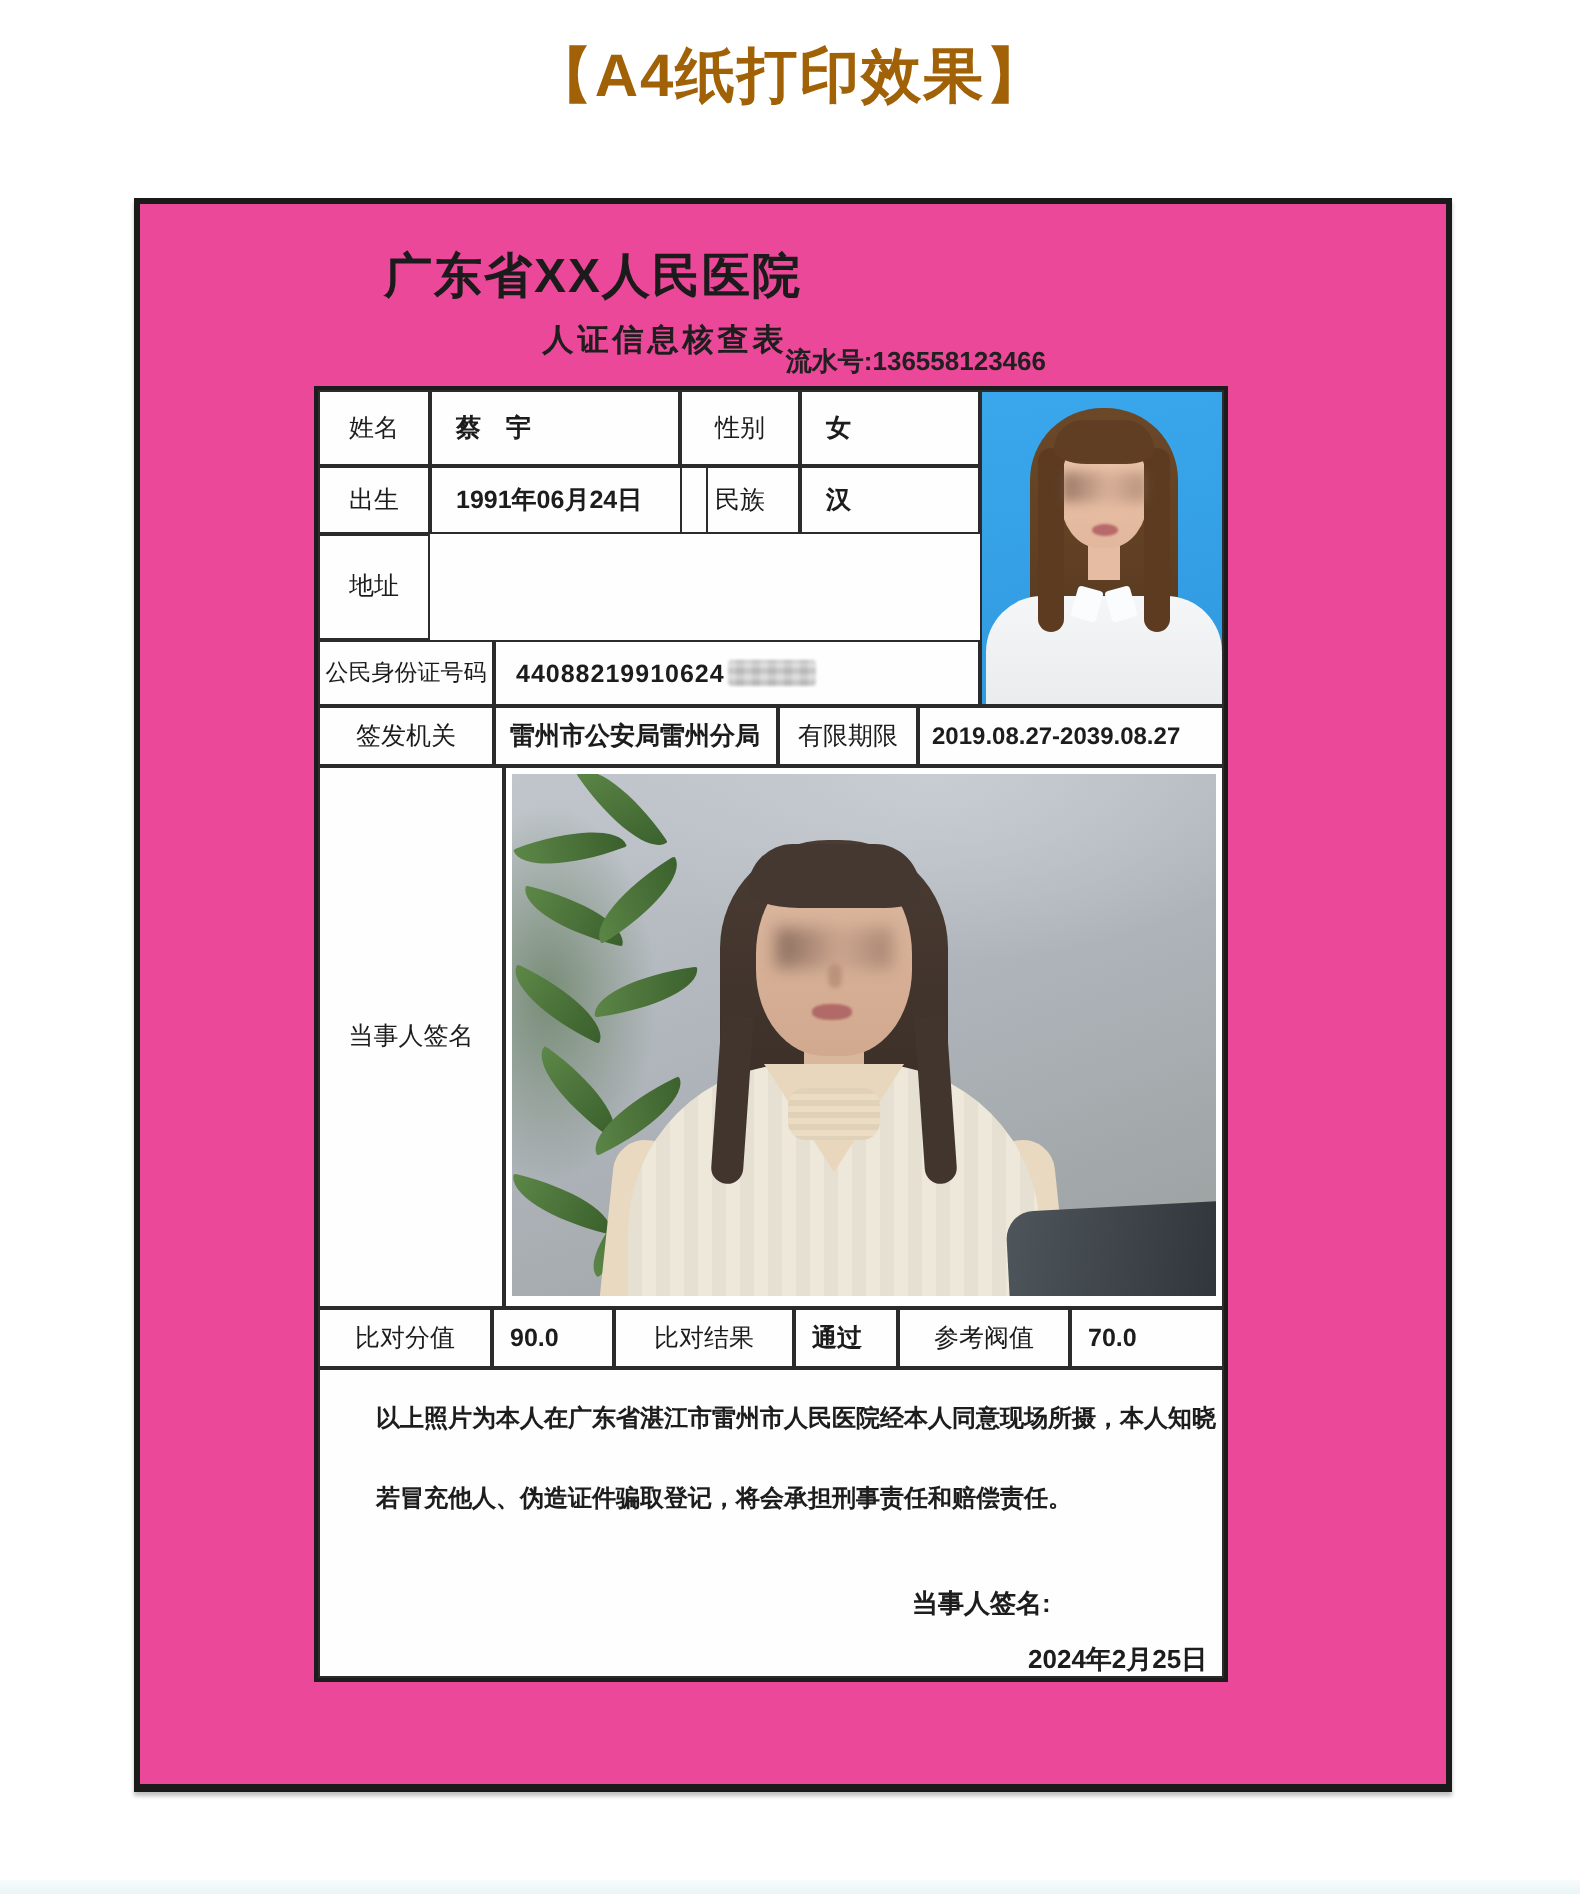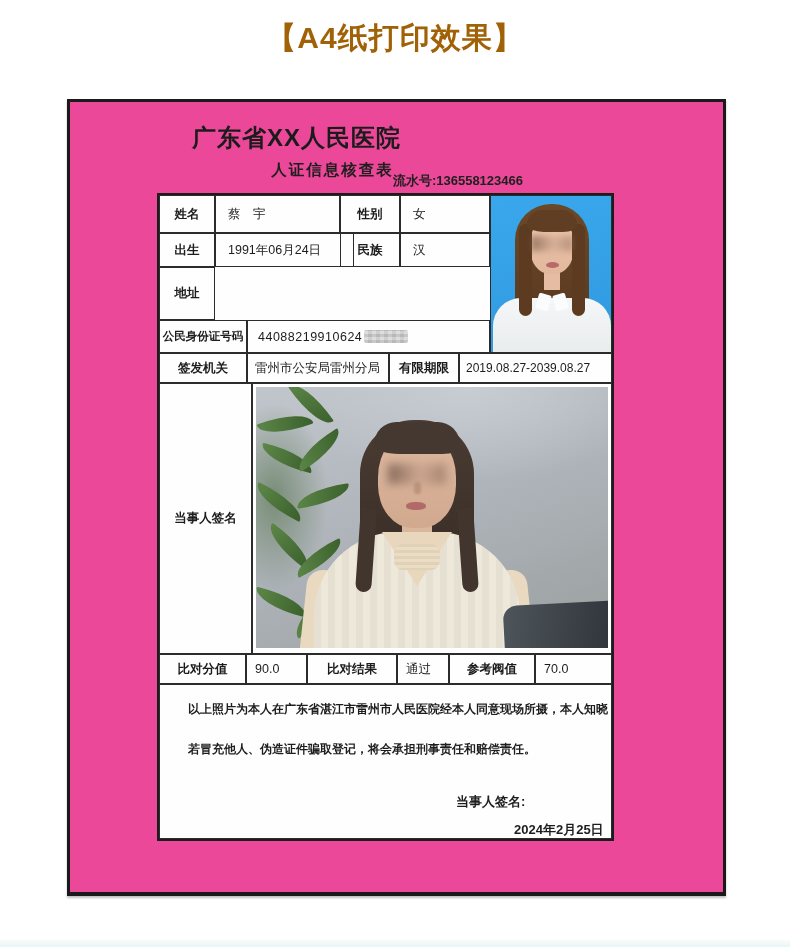--- a/index.html
+++ b/index.html
@@ -23,22 +23,22 @@
     font-size:24px;font-weight:700;color:#1b1b1b;letter-spacing:1px;}
   .form-title{position:absolute;left:0;top:58px;width:453px;text-align:center;
     font-size:15.5px;font-weight:700;color:#1e1e1e;letter-spacing:2px;margin-left:36px;}
   .serial{position:absolute;left:0;top:70px;width:453px;text-align:right;
     font-size:13px;font-weight:700;color:#202020;}
   
   .tbl{position:absolute;left:87px;top:91px;width:453px;height:644px;
     border:2px solid #1c1c1c;background:#fefefe;}
   .c{position:absolute;box-sizing:border-box;border:1px solid #2b2b2b;
     display:flex;align-items:center;color:#1c1c1c;font-size:12.5px;overflow:hidden;}
-  .lab{justify-content:center;font-weight:700;text-align:center;}
-  .val{justify-content:flex-start;padding-left:12px;font-weight:400;white-space:nowrap;text-align:right;}
+  .lab{justify-content:center;font-weight:400;text-align:center;}
+  .val{justify-content:flex-start;padding-left:12px;font-weight:700;white-space:nowrap;text-align:right;}
   .mosaic{display:inline-block;height:15px;border-radius:2px;margin:0 2px;vertical-align:-3px;
     background:
       repeating-linear-gradient(0deg, rgba(140,140,140,.35) 0 3px, rgba(215,215,215,.4) 3px 6px),
       repeating-linear-gradient(90deg, #d9d9d9 0 4px, #bdbdbd 4px 8px);
     filter:blur(.7px);}
   .mos-addr{width:66px;}
   .mos-id{width:44px;height:13px;opacity:.85;}
   
   .note-line{position:absolute;font-size:12px;font-weight:700;color:#1d1d1d;white-space:nowrap;}
   

